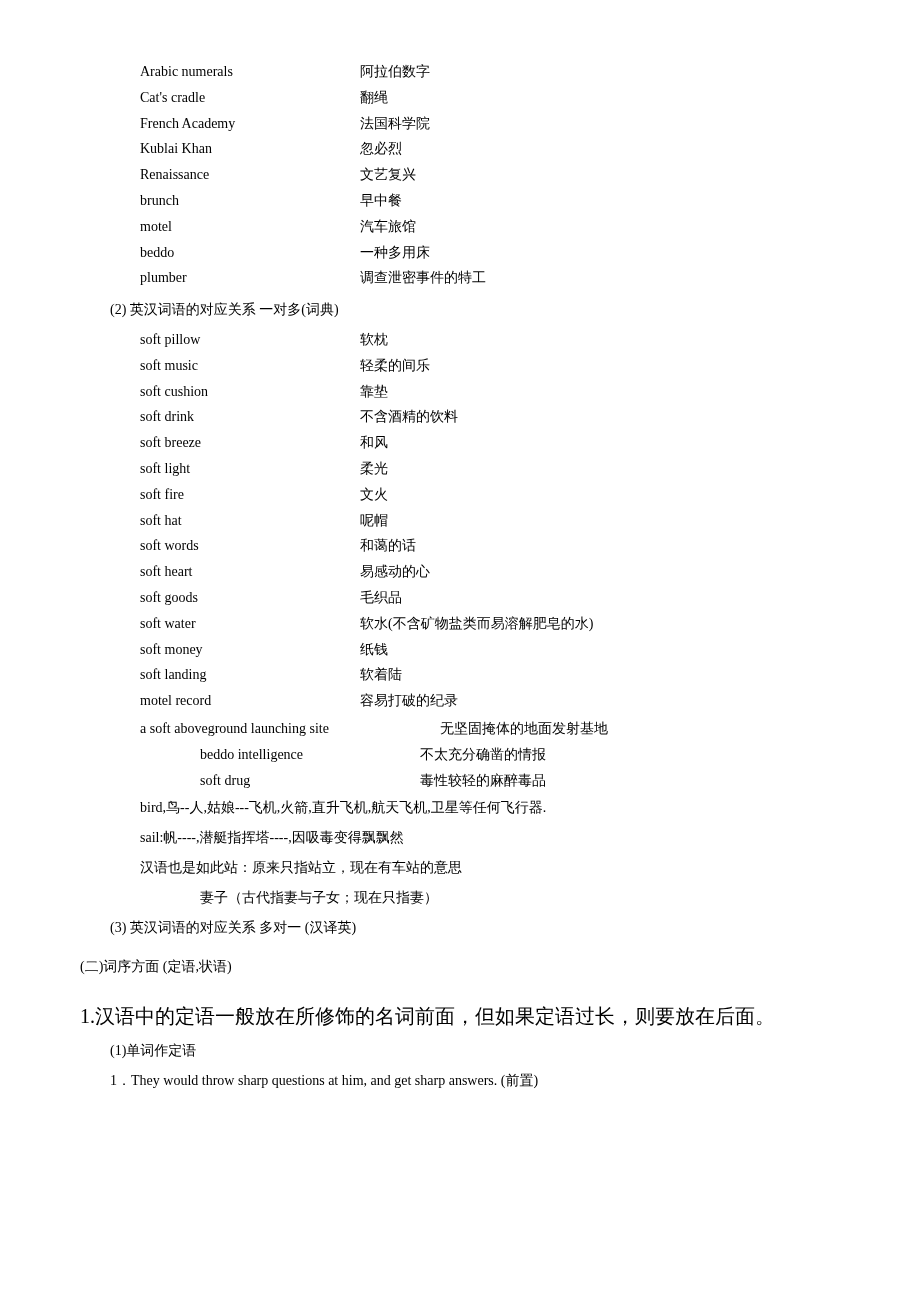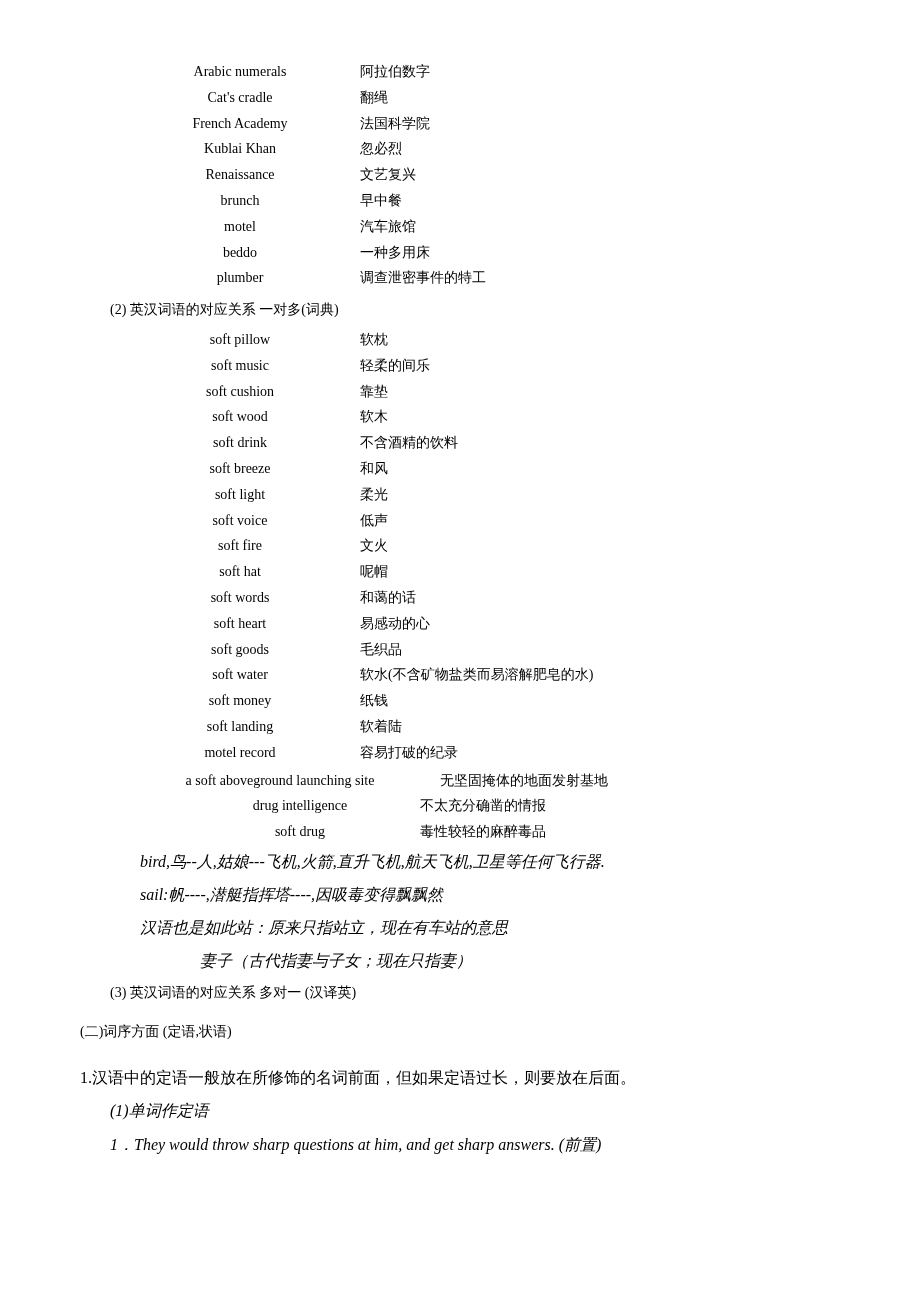--- a/index.html
+++ b/index.html
@@ -21,53 +21,51 @@
     }
     .vocab-row {
       display: flex;
       align-items: baseline;
       margin-bottom: 2px;
     }
     .vocab-en {
       min-width: 200px;
       font-family: "Times New Roman", serif;
       font-size: 14px;
-      text-align: center;
     }
     .vocab-cn {
       font-size: 14px;
       padding-left: 20px;
     }
     .section-header {
       display: flex;
       align-items: baseline;
       margin-bottom: 6px;
       margin-top: 8px;
       text-align: right;
     }
     .indent-1 {
       margin-left: 30px;
     }
     .indent-2 {
       margin-left: 60px;
     }
     .paragraph {
       margin-bottom: 6px;
-      font-size: 16px;
-      font-style: italic;
+      font-size: 14px;
     }
     .main-section {
       margin-top: 16px;
       margin-bottom: 20px;
       font-size: 14px;
     }
     .sub-section {
       margin-top: 8px;
       margin-bottom: 6px;
-      font-size: 16px;
+      font-size: 20px;
       font-family: Liberation Serif, serif;
     }
   </style>
 </head>
 <body>
 
 <div>
 
   <div class="vocab-table">
   <div class="vocab-row">
@@ -119,38 +117,30 @@
       </div>
       <div class="vocab-row">
         <span class="vocab-en">soft music</span>
         <span class="vocab-cn">轻柔的间乐</span>
       </div>
       <div class="vocab-row">
         <span class="vocab-en">soft cushion</span>
         <span class="vocab-cn">靠垫</span>
       </div>
       <div class="vocab-row">
-        <span class="vocab-en">soft wood</span>
-        <span class="vocab-cn">软木</span>
-      </div>
-      <div class="vocab-row">
         <span class="vocab-en">soft drink</span>
         <span class="vocab-cn">不含酒精的饮料</span>
       </div>
       <div class="vocab-row">
         <span class="vocab-en">soft breeze</span>
         <span class="vocab-cn">和风</span>
       </div>
       <div class="vocab-row">
         <span class="vocab-en">soft light</span>
         <span class="vocab-cn">柔光</span>
-      </div>
-      <div class="vocab-row">
-        <span class="vocab-en">soft voice</span>
-        <span class="vocab-cn">低声</span>
       </div>
       <div class="vocab-row">
         <span class="vocab-en">soft fire</span>
         <span class="vocab-cn">文火</span>
       </div>
       <div class="vocab-row">
         <span class="vocab-en">soft hat</span>
         <span class="vocab-cn">呢帽</span>
       </div>
       <div class="vocab-row">
@@ -183,21 +173,21 @@
       </div>
     </div>
 
   <div class="vocab-row indent-2">
     <span class="vocab-en" style="min-width:280px;">a soft aboveground launching site</span>
     <span class="vocab-cn">无坚固掩体的地面发射基地</span>
   </div>
 
   <div class="vocab-table">
   <div class="vocab-row indent-2">
-        <span class="vocab-en">drug intelligence</span>
+        <span class="vocab-en">beddo intelligence</span>
         <span class="vocab-cn">不太充分确凿的情报</span>
       </div>
       <div class="vocab-row indent-2">
         <span class="vocab-en">soft drug</span>
         <span class="vocab-cn">毒性较轻的麻醉毒品</span>
       </div>
     </div>
 
   <div class="indent-2 paragraph">bird,鸟--人,姑娘---飞机,火箭,直升飞机,航天飞机,卫星等任何飞行器.</div>
 

